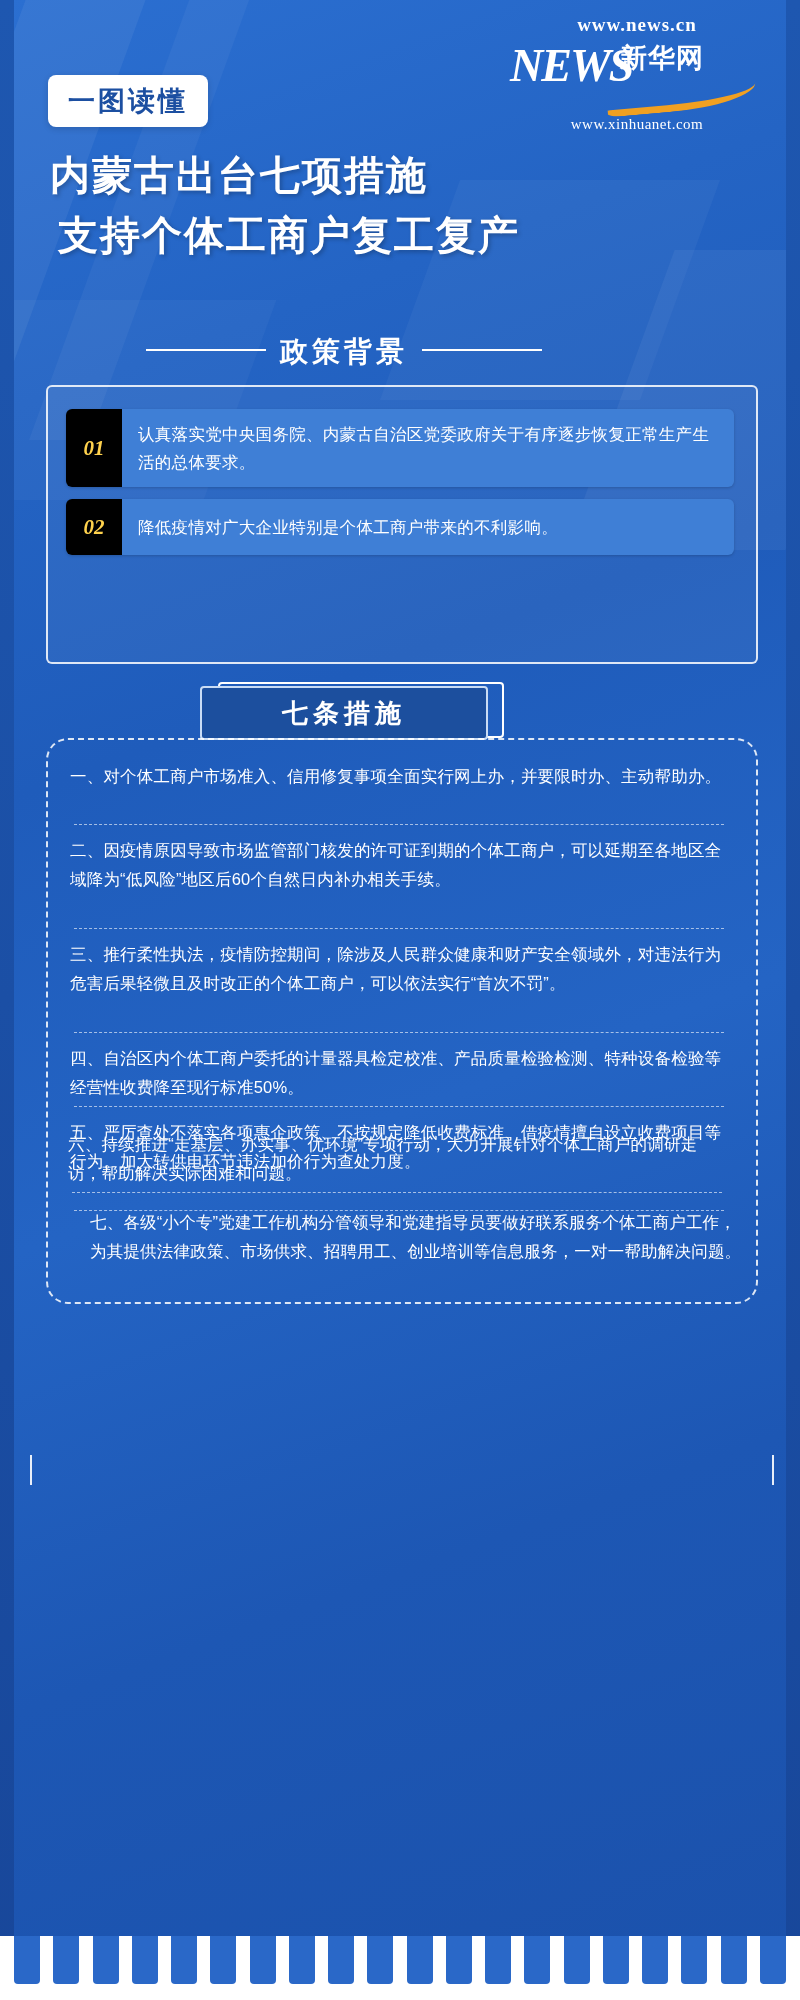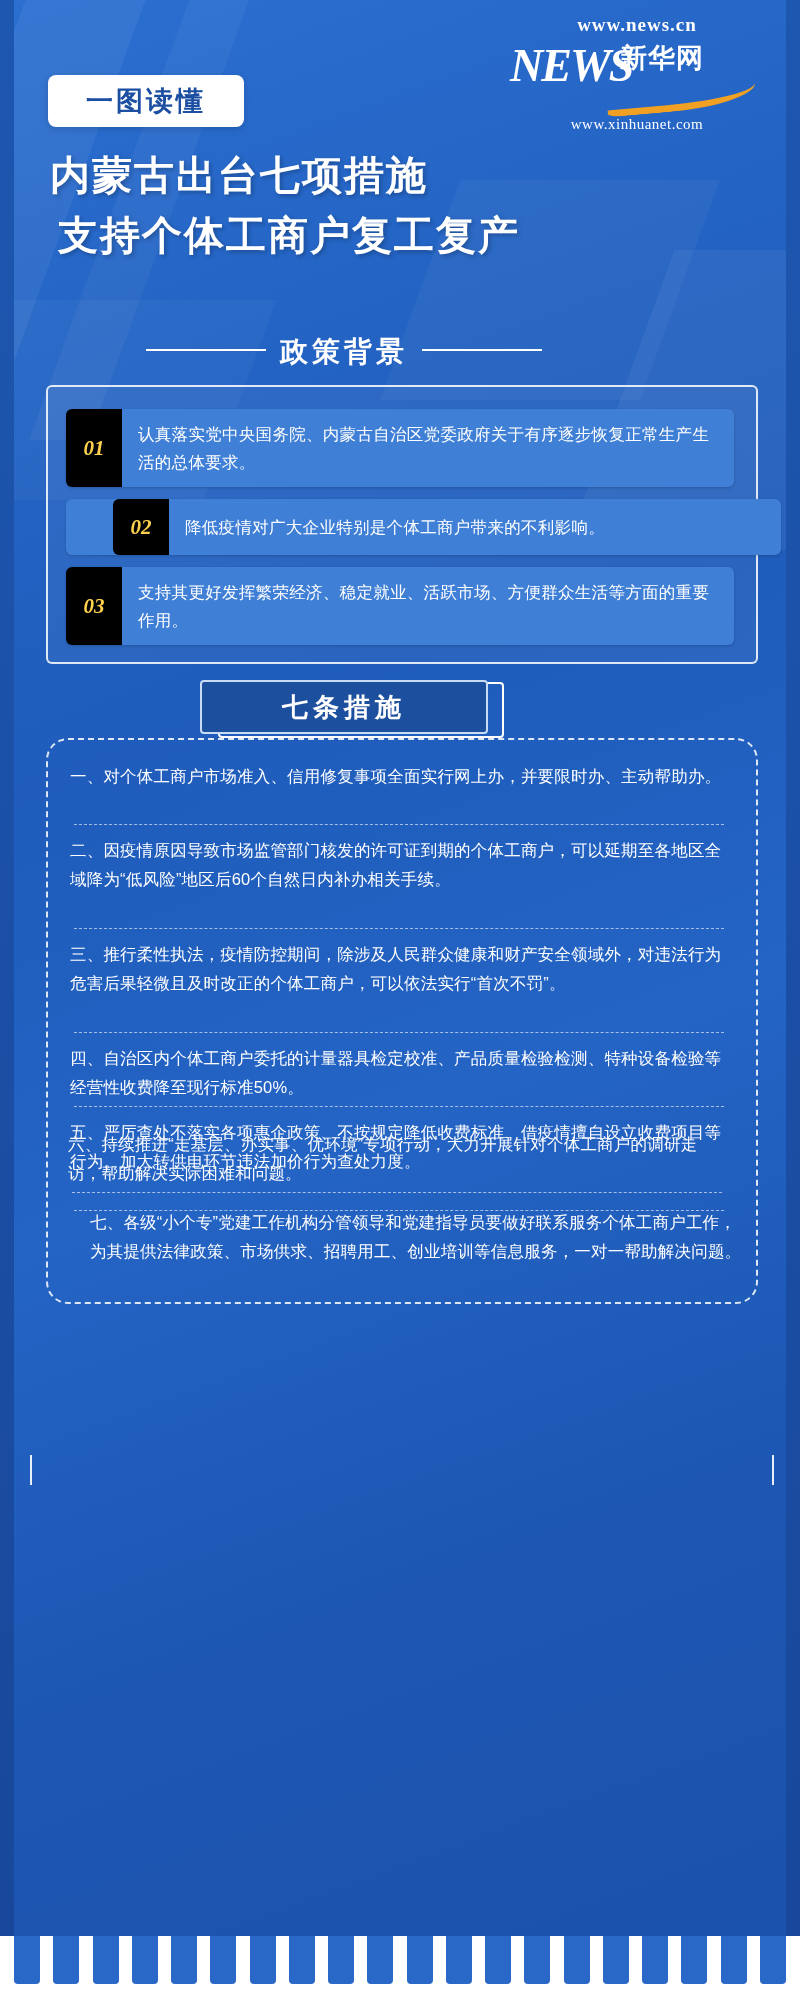--- a/index.html
+++ b/index.html
@@ -91,21 +91,21 @@
     font-family: "Liberation Serif", serif;
     color: #ffffff;
     letter-spacing: 0.5px;
     margin-top: 4px;
   }
 
   .tag-badge {
     position: absolute;
     left: 48px;
     top: 75px;
-    width: 196px;
+    width: 160px;
     height: 52px;
     background: #ffffff;
     border-radius: 8px;
     display: flex;
     align-items: center;
     justify-content: center;
     box-shadow: 0 2px 6px rgba(0,0,0,0.15);
   }
   .tag-badge span {
     color: #1c4fa1;
@@ -186,21 +186,21 @@
     font-family: "Liberation Serif", serif;
   }
   .bg-item .txt {
     padding: 12px 14px 12px 16px;
     color: #ffffff;
     font-size: 16.5px;
     line-height: 28px;
     letter-spacing: 0.3px;
   }
   #bgi0 { top: 22px;  height: 78px; }
-  #bgi1 { top: 112px; height: 56px; padding-left: 47px; }
+  #bgi1 { top: 112px; height: 56px; }
   #bgi2 { top: 180px; height: 78px; }
 
   
   .plaque-wrap {
     position: absolute;
     left: 200px;
     top: 672px;
     width: 300px;
     height: 56px;
   }
@@ -209,21 +209,21 @@
     left: 18px;
     top: 10px;
     width: 282px;
     height: 52px;
     border: 2px solid #ffffff;
     border-radius: 4px;
   }
   .plaque {
     position: absolute;
     left: 0;
-    top: 8px;
+    top: 14px;
     width: 284px;
     height: 50px;
     background: #1c4f9e;
     border: 2px solid #c9dcf5;
     border-radius: 4px;
     display: flex;
     align-items: center;
     justify-content: center;
     color: #ffffff;
     font-size: 26px;
@@ -357,24 +357,20 @@
 
   <div class="bg-card">
     <div class="bg-item" id="bgi0">
       <div class="num">01</div>
       <div class="txt">认真落实党中央国务院、内蒙古自治区党委政府关于有序逐步恢复正常生产生活的总体要求。</div>
     </div>
     <div class="bg-item" id="bgi1">
       <div class="num">02</div>
       <div class="txt">降低疫情对广大企业特别是个体工商户带来的不利影响。</div>
     </div>
-    <div class="bg-item" id="bgi2">
-      <div class="num">03</div>
-      <div class="txt">支持其更好发挥繁荣经济、稳定就业、活跃市场、方便群众生活等方面的重要作用。</div>
-    </div>
   </div>
 
   <div class="plaque-wrap">
     <div class="plaque-shadow"></div>
     <div class="plaque">
       <span>七条措施</span>
     </div>
   </div>
 
   <div class="measures-card">

